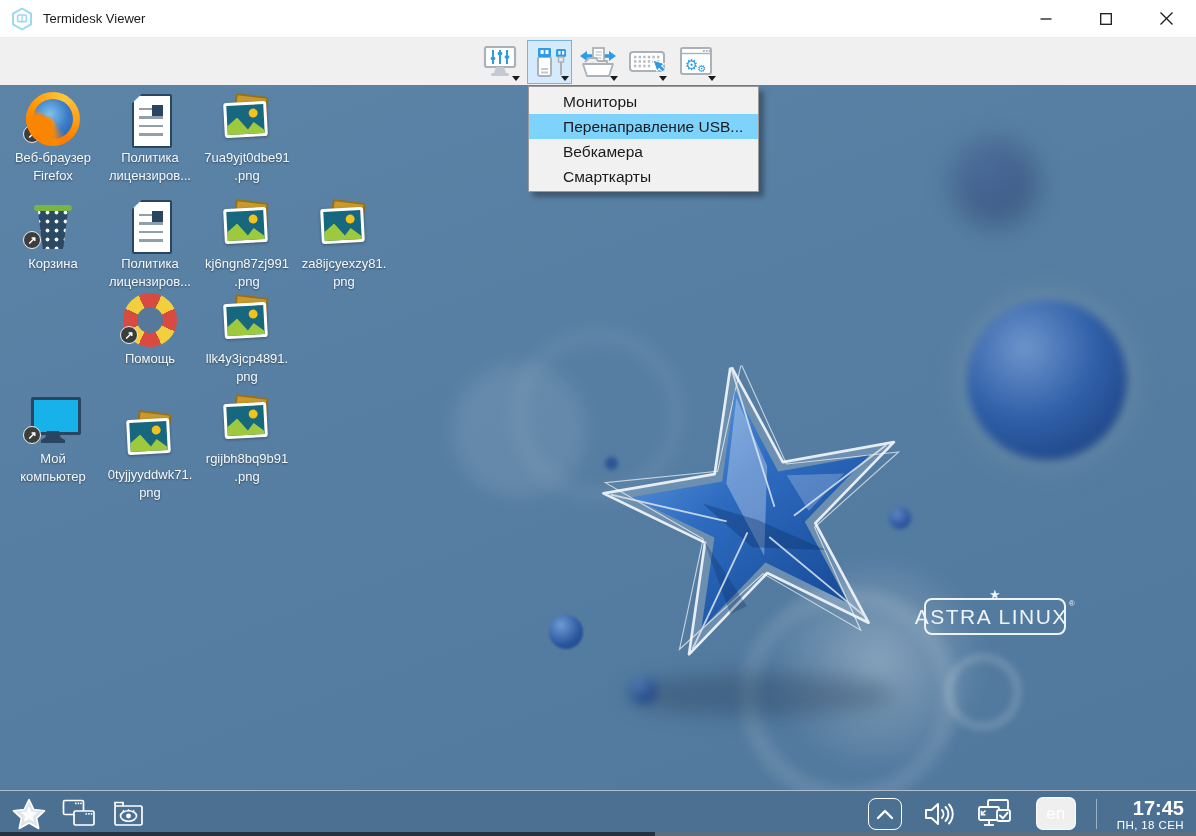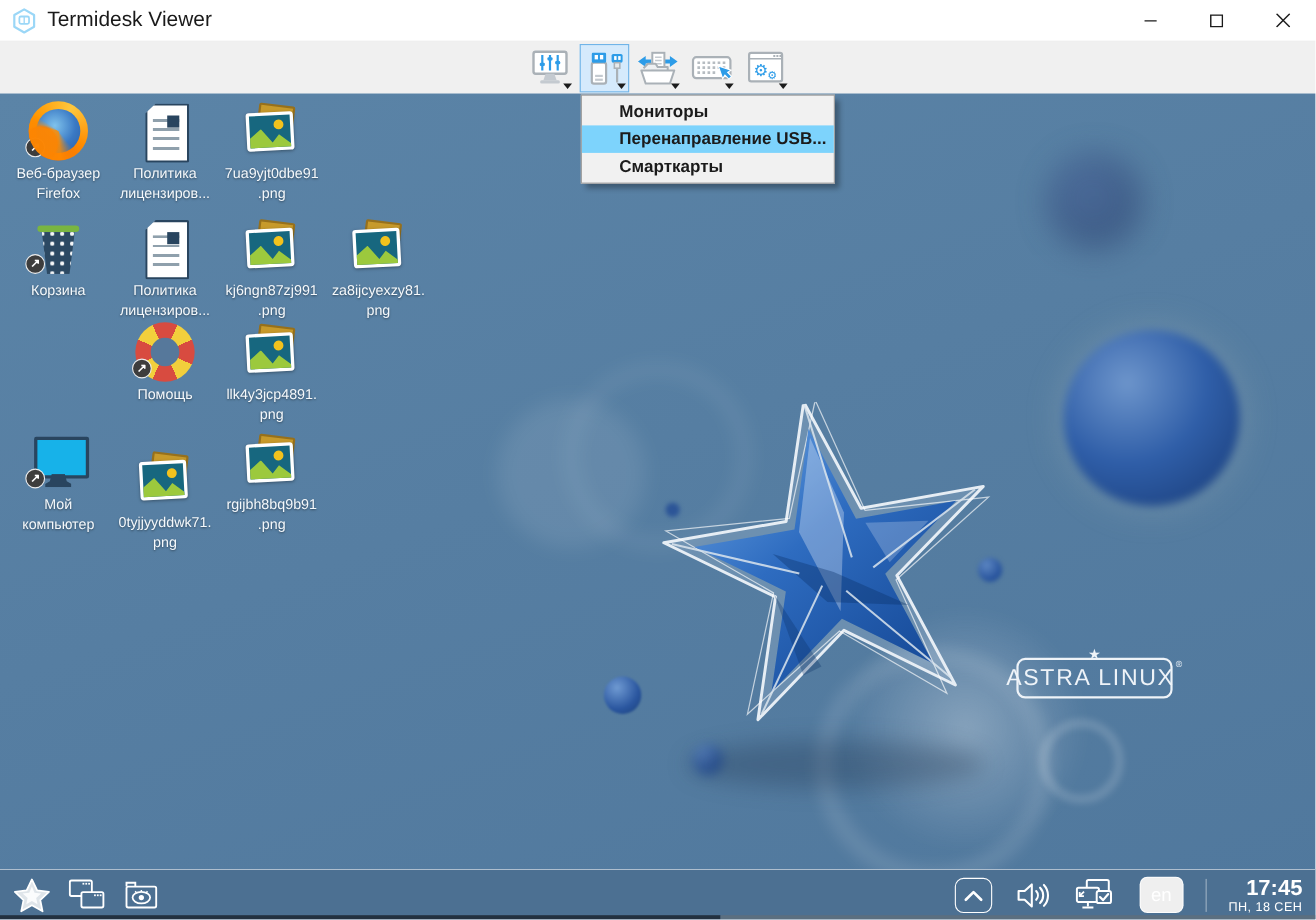--- a/index.html
+++ b/index.html
@@ -2,21 +2,21 @@
 <html><head>
 <meta charset="utf-8">
 <style>
   * { margin:0; padding:0; box-sizing:border-box; }
   html,body { width:1196px; height:836px; overflow:hidden; font-family:"Liberation Sans",sans-serif; }
   .window { position:relative; width:1196px; height:836px; background:#fff; }
 
   
   .titlebar { position:absolute; left:0; top:0; width:100%; height:38px; background:#fff; display:flex; align-items:center; border-bottom:1px solid #ececec; }
   .tb-logo { margin-left:10px; display:flex; }
-  .tb-title { margin-left:9px; font-size:19px; color:#1a1a1a; }
+  .tb-title { margin-left:9px; font-size:13px; color:#1a1a1a; }
   .win-controls { margin-left:auto; display:flex; height:100%; }
   .wc-btn { width:60px; height:100%; display:flex; align-items:center; justify-content:center; background:transparent; border:none; cursor:pointer; }
 
   
   .toolbar { position:absolute; left:0; top:38px; width:100%; height:47px; background:#f0f0f0; display:flex; justify-content:center; align-items:flex-start; padding-top:2px; gap:4px; }
   .tbtn { position:relative; width:45px; height:44px; display:flex; align-items:flex-start; justify-content:center; padding-top:3px; border:1px solid transparent; background:transparent; cursor:pointer; }
   .tbtn.selected { background:#d5eafc; border:1px solid #70b4e8; }
   .dd { position:absolute; right:2px; bottom:2px; width:0; height:0; border-left:4px solid transparent; border-right:4px solid transparent; border-top:5px solid #1c1c1c; }
 
   
@@ -96,21 +96,21 @@
 
   .ph-back { position:absolute; left:14px; top:3px; width:33px; height:29px; background:#c79a2b; border:2px solid #96701c; border-radius:2px; transform:rotate(7deg); }
   .ph-front { position:absolute; left:4px; top:10px; width:43px; height:35px; background:#17677f; border:3px solid #fff; border-radius:3px; transform:rotate(-3deg); overflow:hidden; box-shadow:0 1px 3px rgba(0,0,0,.35); }
   .ph-front::before { content:""; position:absolute; left:-2px; bottom:-1px; width:110%; height:62%; background:#9cc93d;
       clip-path:polygon(0 100%,0 55%,30% 0,55% 70%,70% 30%,100% 85%,100% 100%); }
   .ph-front::after { content:""; position:absolute; right:6px; top:4px; width:9px; height:9px; border-radius:50%; background:#f2c21d; }
 
   
   .menu { position:absolute; left:528px; top:86px; width:231px; background:#f1f1f1; border:1px solid #9a9a9a;
           box-shadow:5px 5px 5px rgba(0,0,0,.32); padding:2px 0; z-index:50; }
-  .menu-item { height:25px; line-height:25px; padding-left:34px; font-size:15.5px; color:#1b1b1b; cursor:pointer; white-space:nowrap;font-weight:bold; }
+  .menu-item { height:25px; line-height:25px; padding-left:34px; font-size:15.5px; color:#1b1b1b; cursor:pointer; white-space:nowrap; }
   .menu-item.hl { background:#7dd3fc; }
 
   
   .taskbar { position:absolute; left:0; bottom:0; width:100%; height:46px; background:#4c7092;
              border-top:1px solid rgba(255,255,255,.55); display:flex; align-items:center; z-index:40; }
   .tk-left { display:flex; align-items:center; gap:16px; padding-left:12px; }
   .tk-btn { background:none; border:none; display:flex; align-items:center; cursor:pointer; }
   .tk-right { margin-left:auto; display:flex; align-items:center; gap:20px; padding-right:12px; }
   .chev-box { width:34px; height:32px; border:1.8px solid #fff; border-radius:8px; display:flex; align-items:center; justify-content:center; background:none; cursor:pointer; }
   .layout-box { width:40px; height:33px; border:1.8px solid rgba(255,255,255,.85); border-radius:7px; color:#fff; font-size:17px; display:flex; align-items:center; justify-content:center; cursor:pointer; }
@@ -462,16 +462,17 @@
         </div>
       </div>
       <div class="edge-left"></div>
       <div class="edge-right"></div>
     </div>
   </div>
 
   <div class="menu">
     <div class="menu-item">Мониторы</div>
     <div class="menu-item hl">Перенаправление USB...</div>
+    <div class="menu-item">Вебкамера</div>
     <div class="menu-item">Смарткарты</div>
   </div>
 
 </div>
 
 </body></html>

